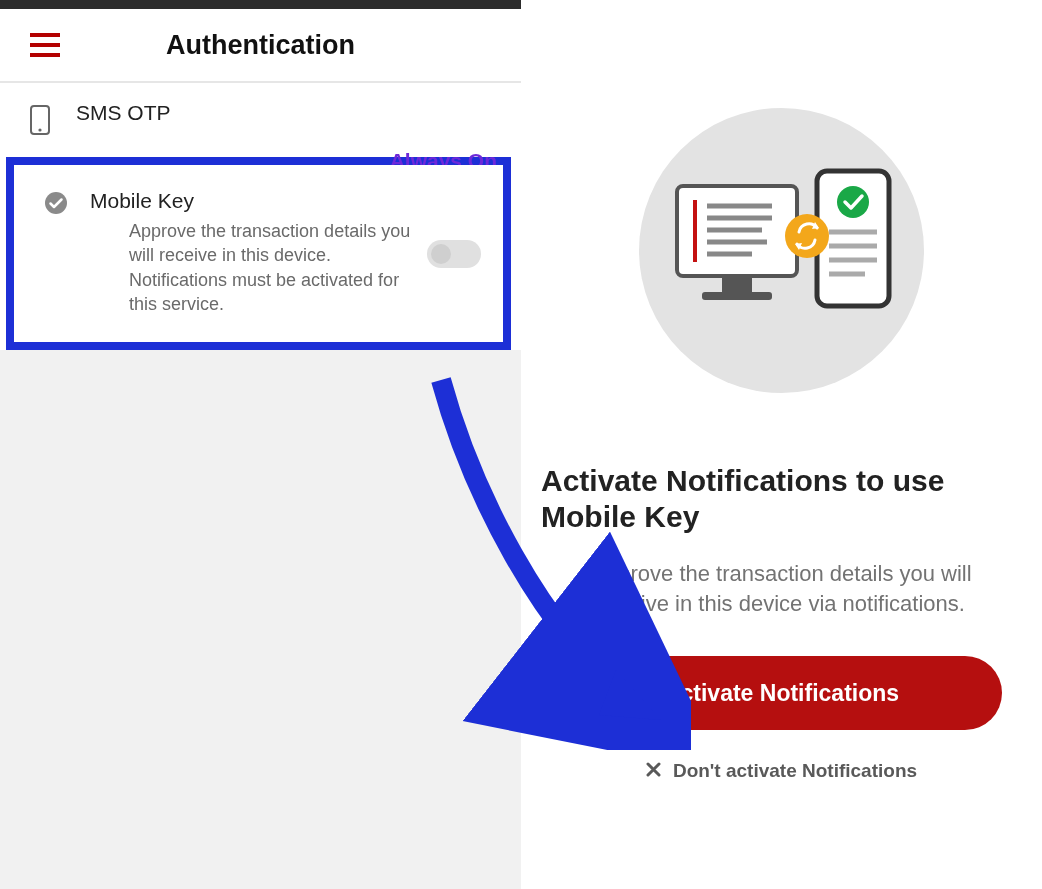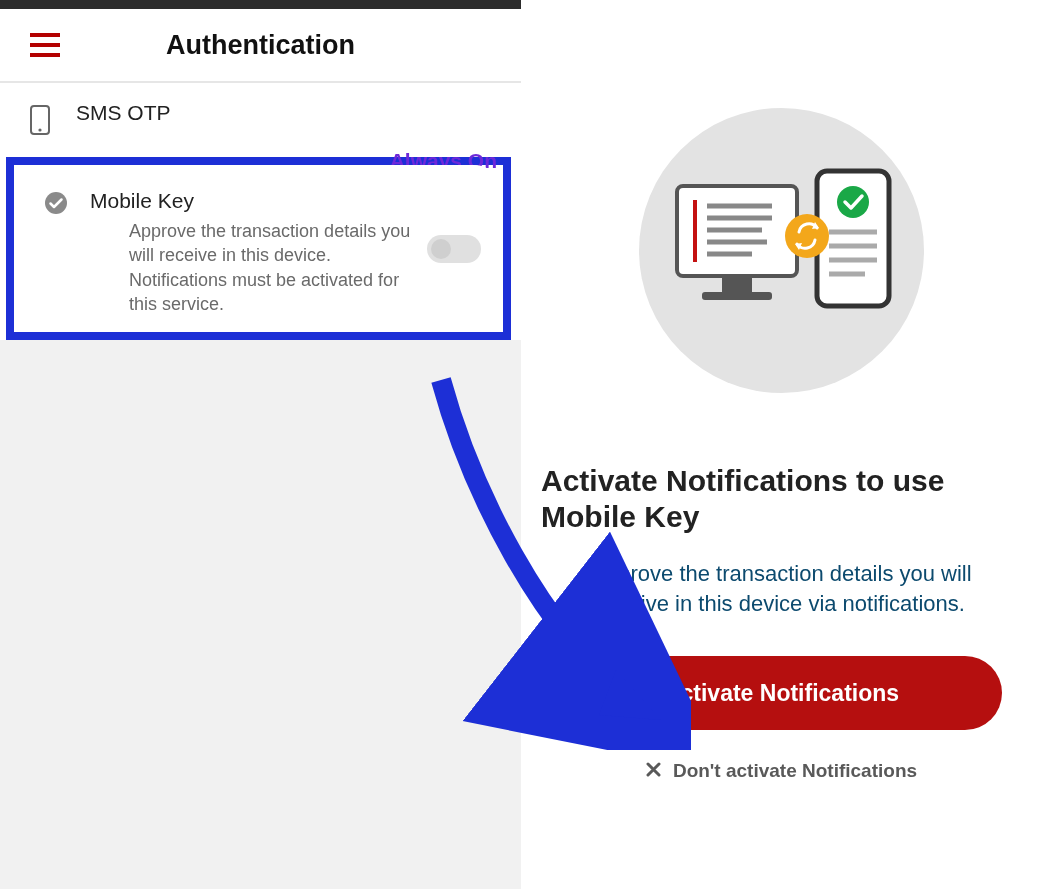--- a/index.html
+++ b/index.html
@@ -23,21 +23,21 @@
   .always-on { position:absolute; right:24px; top:50%; transform:translateY(-50%); font-size:21px; font-weight:700; color:#6d28d9;margin-top:45px; }
   .mobile-key-box { border:8px solid #1d2fd6; margin:8px 10px 0 6px; background:#fff; }
   .mobile-key-box .option-desc { max-width:300px;margin-left:39px; }
   .toggle { position:absolute; right:22px; top:50%; transform:translateY(-50%); width:54px; height:28px; background:#e0e0e0; border-radius:20px; }
   .toggle::after { content:""; position:absolute; left:4px; top:4px; width:20px; height:20px; background:#cfcfcf; border-radius:50%; }
   .left-filler { flex:1; background:#f1f1f1; }
 
   
   .illus-circle { width:285px; height:285px; border-radius:50%; background:#e3e3e3; margin-top:108px; display:flex; align-items:center; justify-content:center; position:relative; }
   .right-title { font-size:30px; font-weight:800; color:#222; text-align:left; margin-top:70px; line-height:1.2; padding:0 20px; }
-  .right-desc { font-size:22px; color:#0c4a6e; text-align:center; margin-top:24px; line-height:1.35; padding:0 40px; }
+  .right-desc { font-size:22px; color:#737373; text-align:center; margin-top:24px; line-height:1.35; padding:0 40px; }
   .activate-btn { margin-top:38px; width:440px; height:74px; background:#b50f0f; color:#fff; border:none; border-radius:40px; font-size:23px; font-weight:700; cursor:pointer; }
   .dont-activate { margin-top:30px; color:#595959; font-size:19px; font-weight:700; display:flex; align-items:center; gap:12px; cursor:pointer; }
 
   
   .arrow-overlay { position:absolute; pointer-events:none; }
 </style>
 </head>
 <body>
 
 <div class="container">
@@ -59,21 +59,21 @@
         <svg width="20" height="30" viewBox="0 0 20 30">
             <rect x="1" y="1" width="18" height="28" rx="3" fill="none" stroke="#666" stroke-width="2"></rect>
             <circle cx="10" cy="25" r="1.6" fill="#666"></circle>
           </svg>
       </span>
       <div class="option-title">SMS OTP</div>
       <div class="always-on">Always On</div>
     </div>
 
     <div class="mobile-key-box">
-      <div class="option" style="padding-top:24px;padding-bottom:16px;border-radius:29px;">
+      <div class="option" style="padding-top:24px;padding-bottom:26px;">
         <span class="icon-slot" style="top:26px;">
           <svg width="24" height="24" viewBox="0 0 24 24">
               <circle cx="12" cy="12" r="11" fill="#8a8a8a"></circle>
               <path d="M6.5 12.5 L10 16 L17.5 8.5" stroke="#fff" stroke-width="2.5" fill="none" stroke-linecap="round" stroke-linejoin="round"></path>
             </svg>
         </span>
         <div class="option-title">Mobile Key</div>
         <div class="option-desc">Approve the transaction details you will receive in this device. Notifications must be activated for this service.</div>
         <div class="toggle"></div>
       </div>

